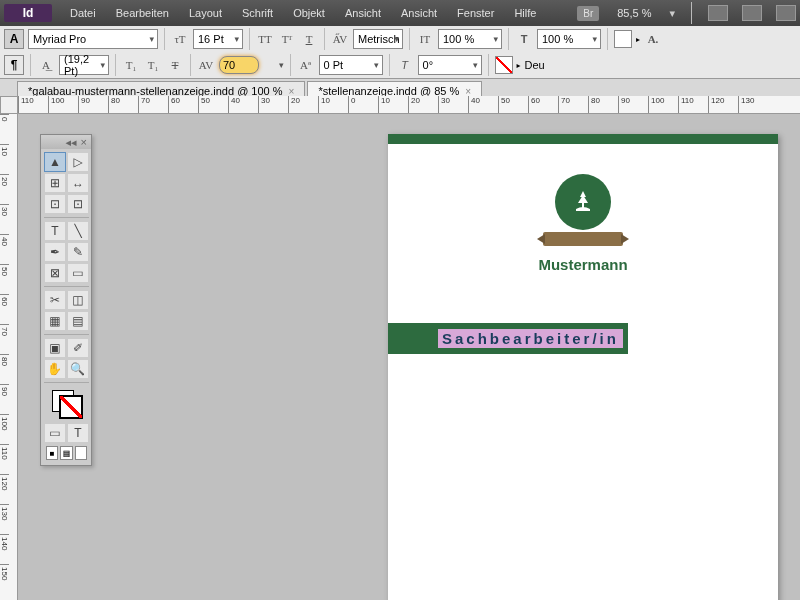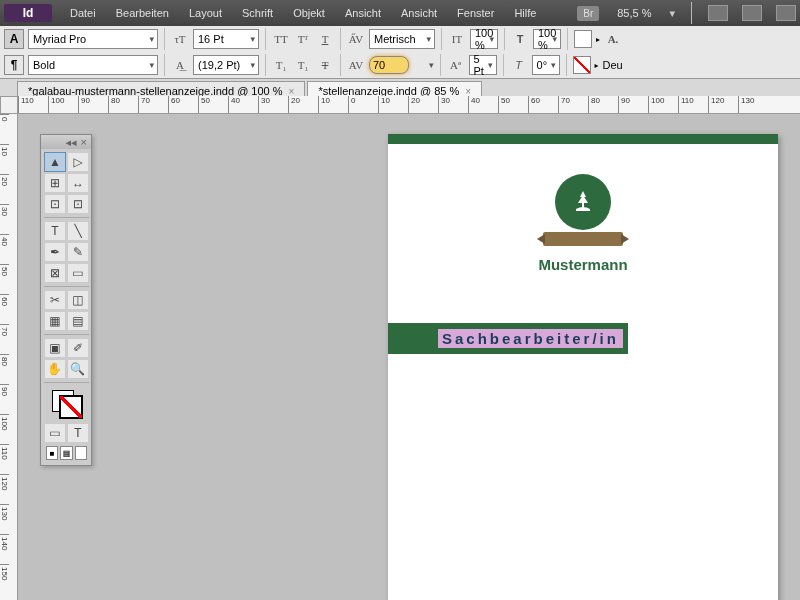--- a/index.html
+++ b/index.html
@@ -10,22 +10,22 @@
 .menu-right{margin-left:auto;display:flex;align-items:center;gap:14px}
 .br-btn{background:#888;padding:2px 6px;border-radius:2px;font-size:10px}
 .zoom-disp{color:#e0e0e0;padding:0 4px}
 .menu-icon{width:20px;height:16px;border:1px solid #999;background:#777}
 .ctrl-panel{background:#e8e8e8;border-bottom:1px solid #999}
 .ctrl-row{height:26px;display:flex;align-items:center;padding:2px 4px;gap:4px}
 .a-box{width:20px;height:20px;border:1px solid #888;background:#d0d0d0;display:flex;align-items:center;justify-content:center;font-size:12px;font-weight:bold}
 .dd{height:20px;border:1px solid #888;background:#fff;display:flex;align-items:center;padding:8px 4px;position:relative}
 .dd::after{content:"▾";position:absolute;right:3px;font-size:9px;color:#555}
 .dd-font{width:130px}
-.dd-sm{width:66px}
-.dd-xs{width:28px}
+.dd-sm{width:50px}
+.dd-xs{width:64px}
 .ic{width:18px;height:18px;font-size:11px;color:#555;display:flex;align-items:center;justify-content:center;font-family:serif}
 .num-input{width:40px;height:18px;border:1px solid #888;background:#fff;padding:0 3px;display:flex;align-items:center}
 .hl-input{background:#f8d568;border-radius:8px;box-shadow:0 0 4px #e8a030}
 .sep{width:1px;height:22px;background:#bbb;margin:0 2px}
 .swatch{width:18px;height:18px;border:1px solid #888;background:#fff}
 .swatch-none{background:linear-gradient(to top right,#fff 0%,#fff 45%,red 45%,red 55%,#fff 55%)}
 .tabs{height:22px;background:#d8d8d8;display:flex;align-items:flex-end;border-bottom:1px solid #888;padding-left:17px}
 .tab{background:#e8e8e8;border:1px solid #999;border-bottom:none;padding:3px 10px;font-size:10px;margin-right:2px;display:flex;align-items:center;gap:6px}
 .tab.active{background:#f5f5f5}
 .tab-x{font-size:10px;color:#888;cursor:pointer}
@@ -119,42 +119,39 @@
     <div class="dd dd-xs">
         <span>100 %</span>
       </div>
     <div class="sep"></div>
     <div class="swatch"></div>
     <span style="font-size:8px">▸</span>
     <div class="ic" style="font-weight:bold">A.</div>
   </div>
   <div class="ctrl-row">
     <div class="a-box" style="background:#e8e8e8">¶</div>
-    <div class="dd dd-font">
-        <span>Bold</span>
-      </div>
     <div class="sep"></div>
     <div class="ic">A͟</div>
     <div class="dd dd-sm">
         <span>(19,2 Pt)</span>
       </div>
     <div class="sep"></div>
     <div class="ic">T₁</div>
     <div class="ic">T₁</div>
     <div class="ic" style="text-decoration:line-through">T</div>
     <div class="sep"></div>
     <div class="ic">AV</div>
     <div class="num-input hl-input">
         <span>70</span>
       </div>
     <span style="font-size:9px;color:#555;margin-left:16px">▾</span>
     <div class="sep"></div>
     <div class="ic">Aª</div>
     <div class="dd dd-xs">
-        <span>5 Pt</span>
+        <span>0 Pt</span>
       </div>
     <div class="sep"></div>
     <div class="ic">
         <i>T</i>
       </div>
     <div class="dd dd-xs">
         <span>0°</span>
       </div>
     <div class="sep"></div>
     <div class="swatch swatch-none"></div>

